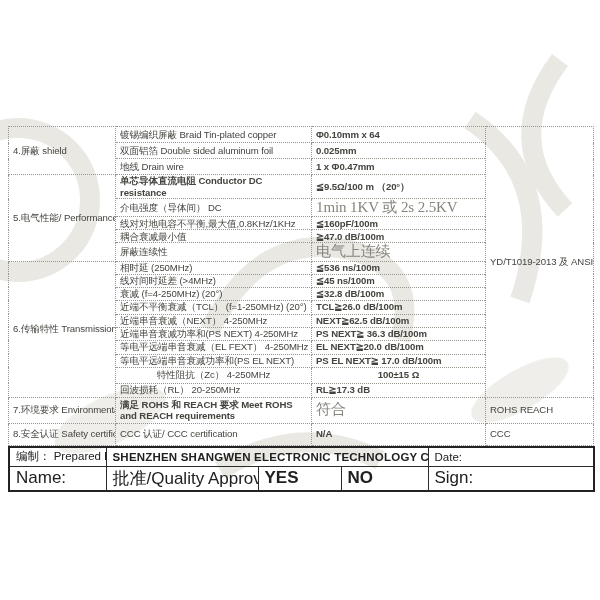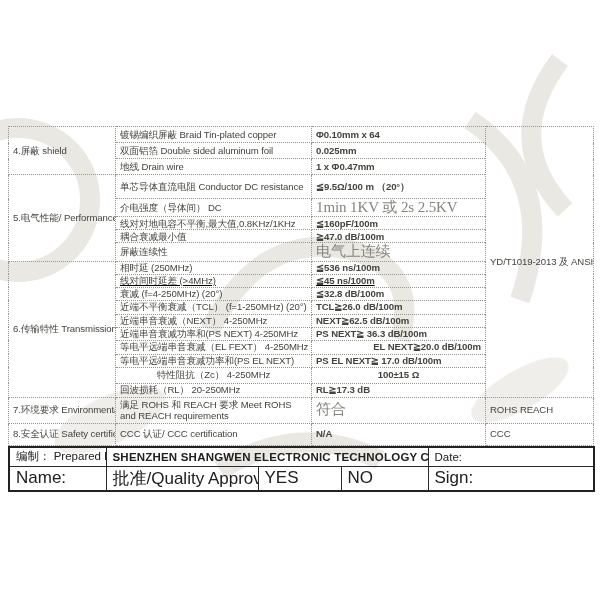--- a/index.html
+++ b/index.html
@@ -16,21 +16,21 @@
     border:1px dotted #97948e;
     font-family:"Liberation Sans", sans-serif;
     font-size:9.6px;letter-spacing:-0.1px;
     color:#44443f;padding:0 4px;vertical-align:middle;overflow:hidden;
     white-space:nowrap;line-height:1.15;
   }
   td.section-label{
     white-space:pre-line;vertical-align:middle;padding-left:6px;
     font-size:10px;color:#3c3c38;line-height:1.3;
   }
-  td.param.wrap{white-space:normal;}
+  td.param.wrap{white-space:normal;font-weight:bold;}
   td.value{font-weight:600;font-size:10.3px;color:#2e2e2c;padding-left:5px;}
   td.value.muted{
     font-weight:400;font-family:"Liberation Serif", serif;
     color:#85857d;font-size:15px;
   }
   td.standards-cell{
     vertical-align:top;padding:12px 6px 0 7px;
     font-size:13.5px;color:#3a3a38;line-height:1.5;
     letter-spacing:0;white-space:normal;font-weight:400;
   }
@@ -40,21 +40,21 @@
   table.footer{border-collapse:collapse;table-layout:fixed;width:585px;margin-top:0;}
   table.footer td{
     border:1px solid #2b2b2b;color:#202020;
     font-family:"Liberation Sans", sans-serif;
     padding:0 6px;vertical-align:middle;white-space:nowrap;overflow:hidden;
   }
   table.footer{border:2px solid #222;}
   table.footer tr.row-a td{height:18px;font-size:11.5px;}
   table.footer tr.row-b td{height:17px;font-size:17px;}
   td.company{font-weight:700;font-size:12px;letter-spacing:0.2px;}
-  td.bold-cell{font-weight:400;font-size:12px;}
+  td.bold-cell{font-weight:700;font-size:12px;}
 </style>
 </head>
 <body>
 
 <div class="page">
 
   <svg class="watermark" viewBox="0 0 600 600">
     <g fill="none" stroke="#e8e6e1" stroke-width="20" opacity="0.9">
       <circle cx="18" cy="200" r="72"></circle>
       <path d="M210,330 Q260,230 350,250 Q420,268 400,340"></path>
@@ -113,41 +113,41 @@
             <td class="param">屏蔽连续性</td>
             <td class="value muted">电气上连续</td>
           </tr>
           <tr style="height: 13px;">
             <td class="section-label" rowspan="10">6.传输特性
 Transmission
 Performance</td>
             <td class="param">相时延 (250MHz)</td>
             <td class="value">≦536 ns/100m</td>
           </tr>
-          <tr style="height: 13px; text-decoration: underline;">
+          <tr style="height: 13px;">
             <td class="param">线对间时延差 (&gt;4MHz)</td>
             <td class="value">≦45 ns/100m</td>
           </tr>
           <tr style="height: 13px; margin-top: 16px;">
             <td class="param">衰减 (f=4-250MHz)  (20°)</td>
             <td class="value">≦32.8 dB/100m</td>
           </tr>
           <tr style="height: 14px;">
             <td class="param">近端不平衡衰减（TCL） (f=1-250MHz) (20°)</td>
             <td class="value">TCL≧26.0 dB/100m</td>
           </tr>
           <tr style="height: 13px;">
             <td class="param">近端串音衰减（NEXT） 4-250MHz</td>
             <td class="value">NEXT≧62.5 dB/100m</td>
           </tr>
           <tr style="height: 13px;">
             <td class="param">近端串音衰减功率和(PS NEXT) 4-250MHz</td>
             <td class="value">PS NEXT≧ 36.3  dB/100m</td>
           </tr>
-          <tr style="height: 14px; text-align: right;">
+          <tr style="height: 14px;">
             <td class="param">等电平远端串音衰减（EL FEXT） 4-250MHz</td>
             <td class="value">EL NEXT≧20.0 dB/100m</td>
           </tr>
           <tr style="height: 13px;">
             <td class="param">等电平远端串音衰减功率和(PS EL NEXT)</td>
             <td class="value">PS EL NEXT≧ 17.0  dB/100m</td>
           </tr>
           <tr style="height: 16px; text-align: center;">
             <td class="param">特性阻抗（Zc） 4-250MHz</td>
             <td class="value">100±15 Ω</td>

